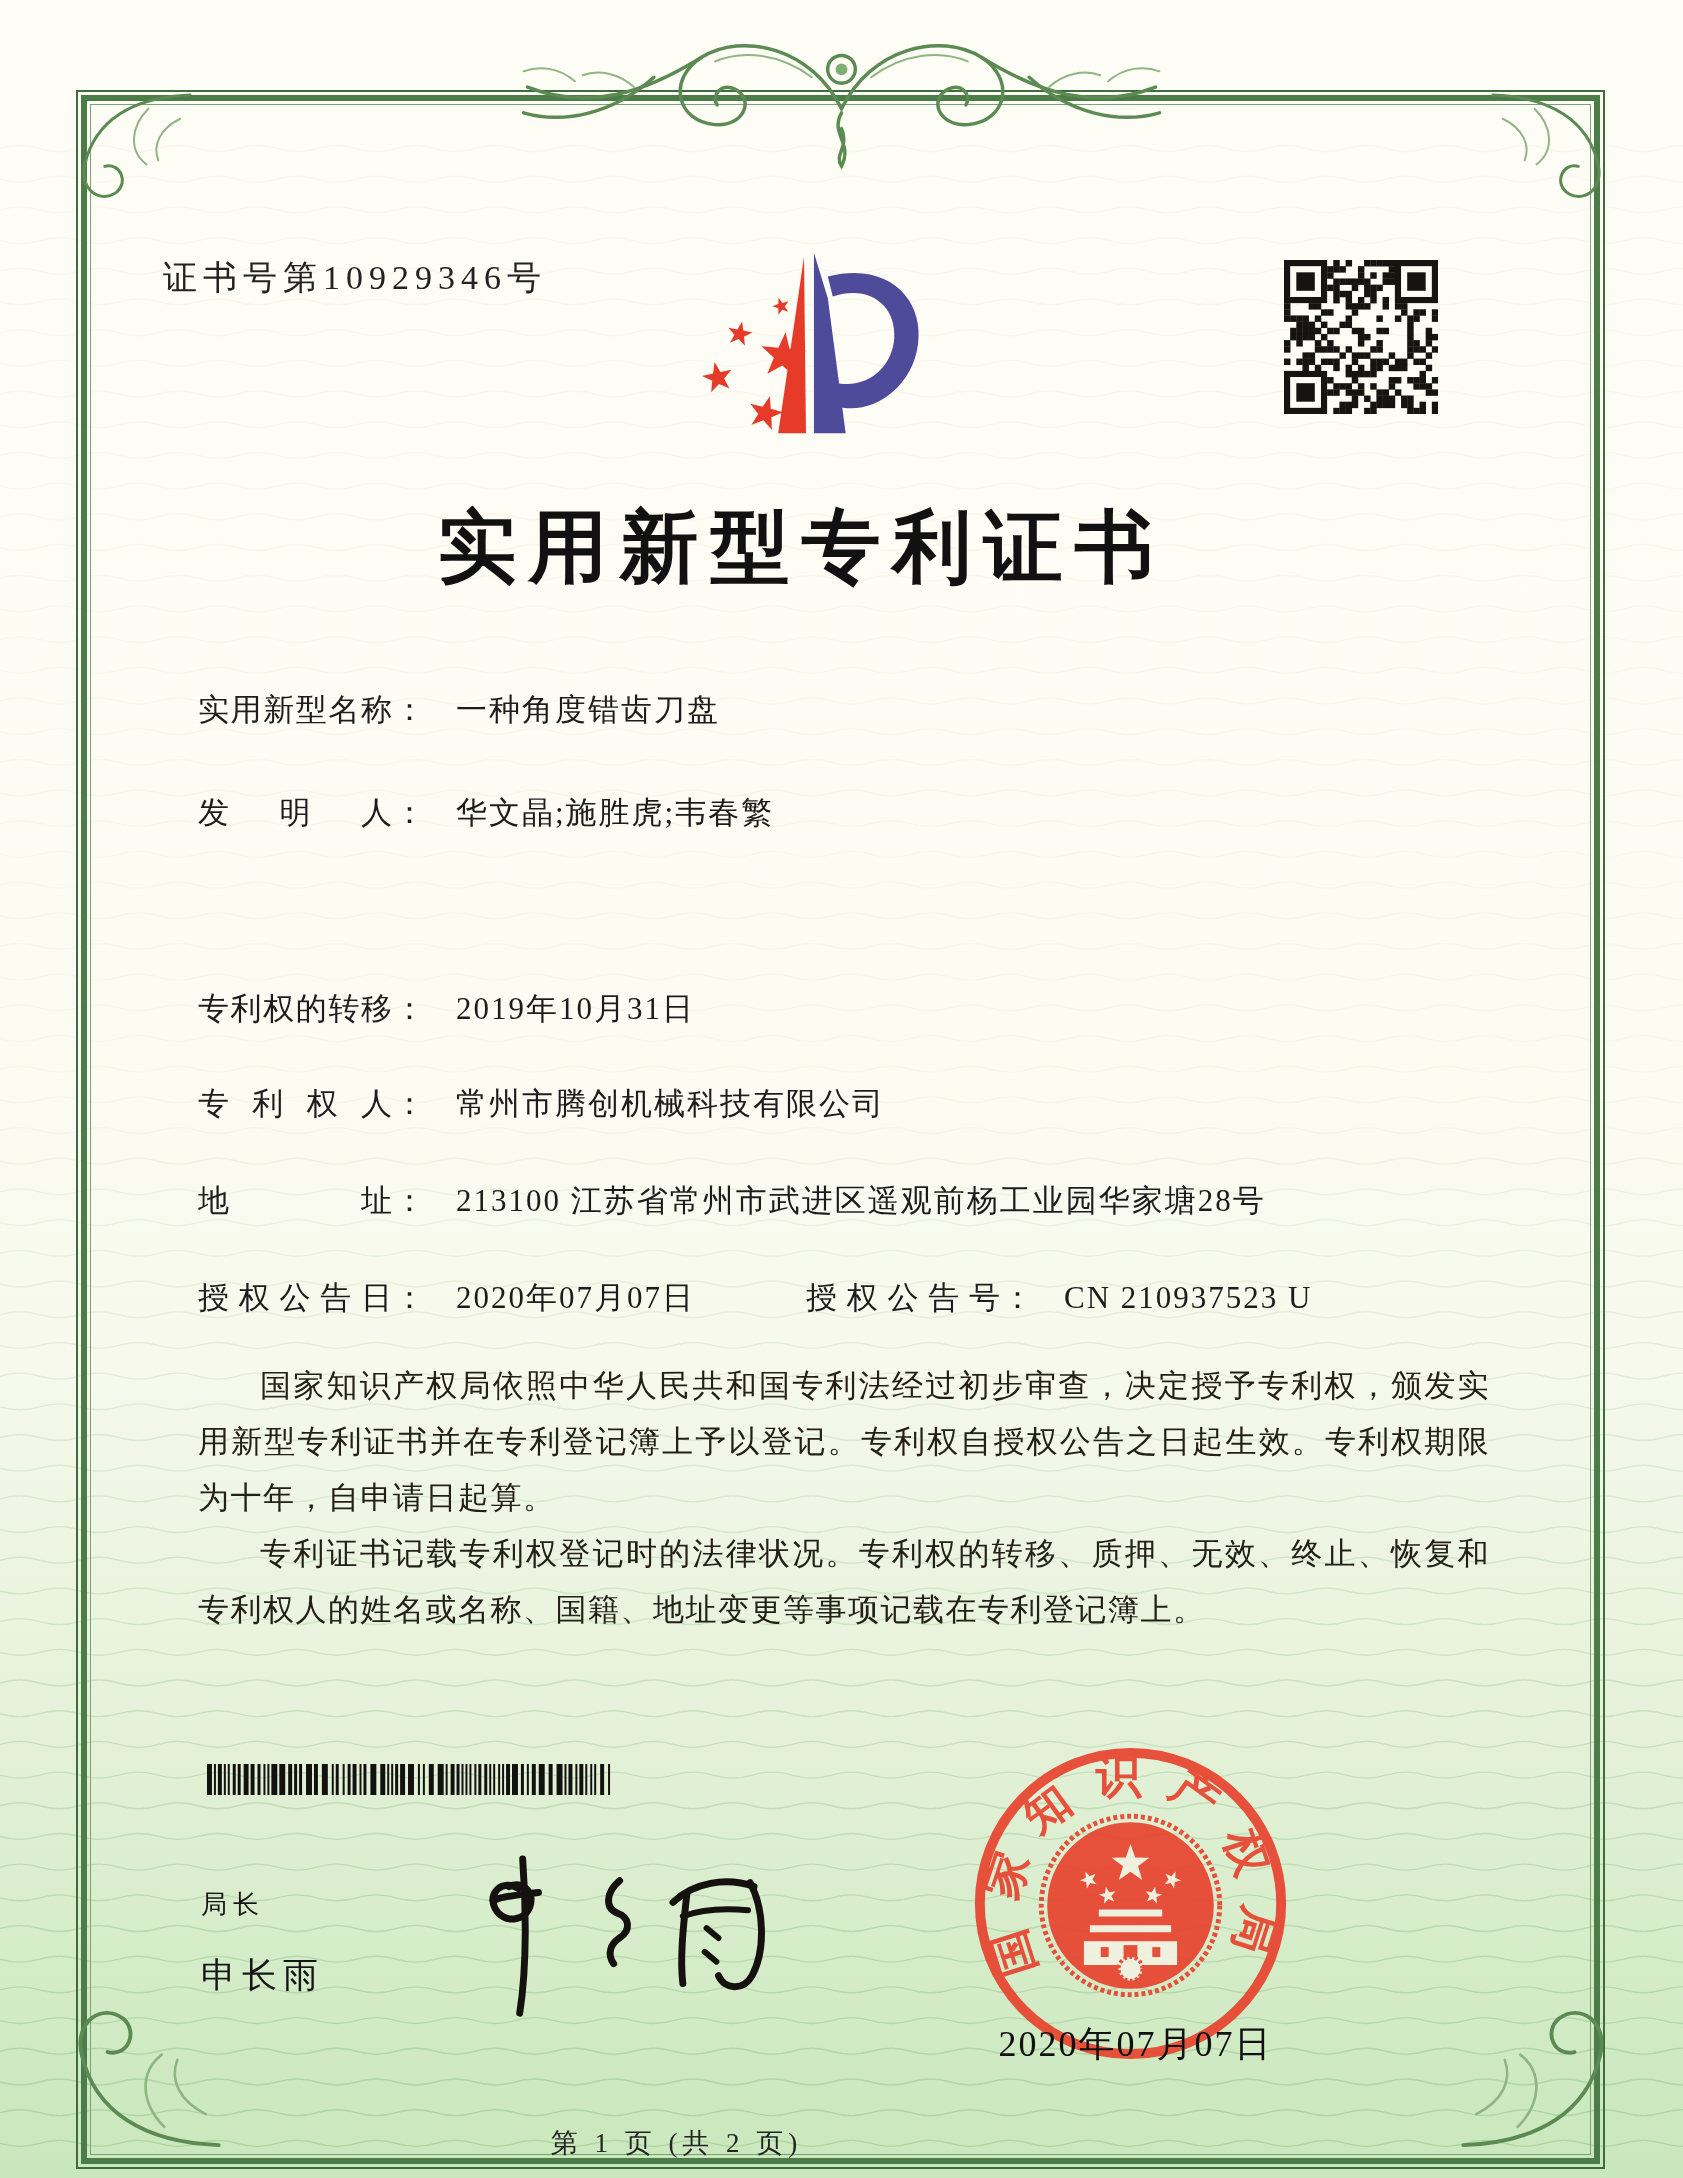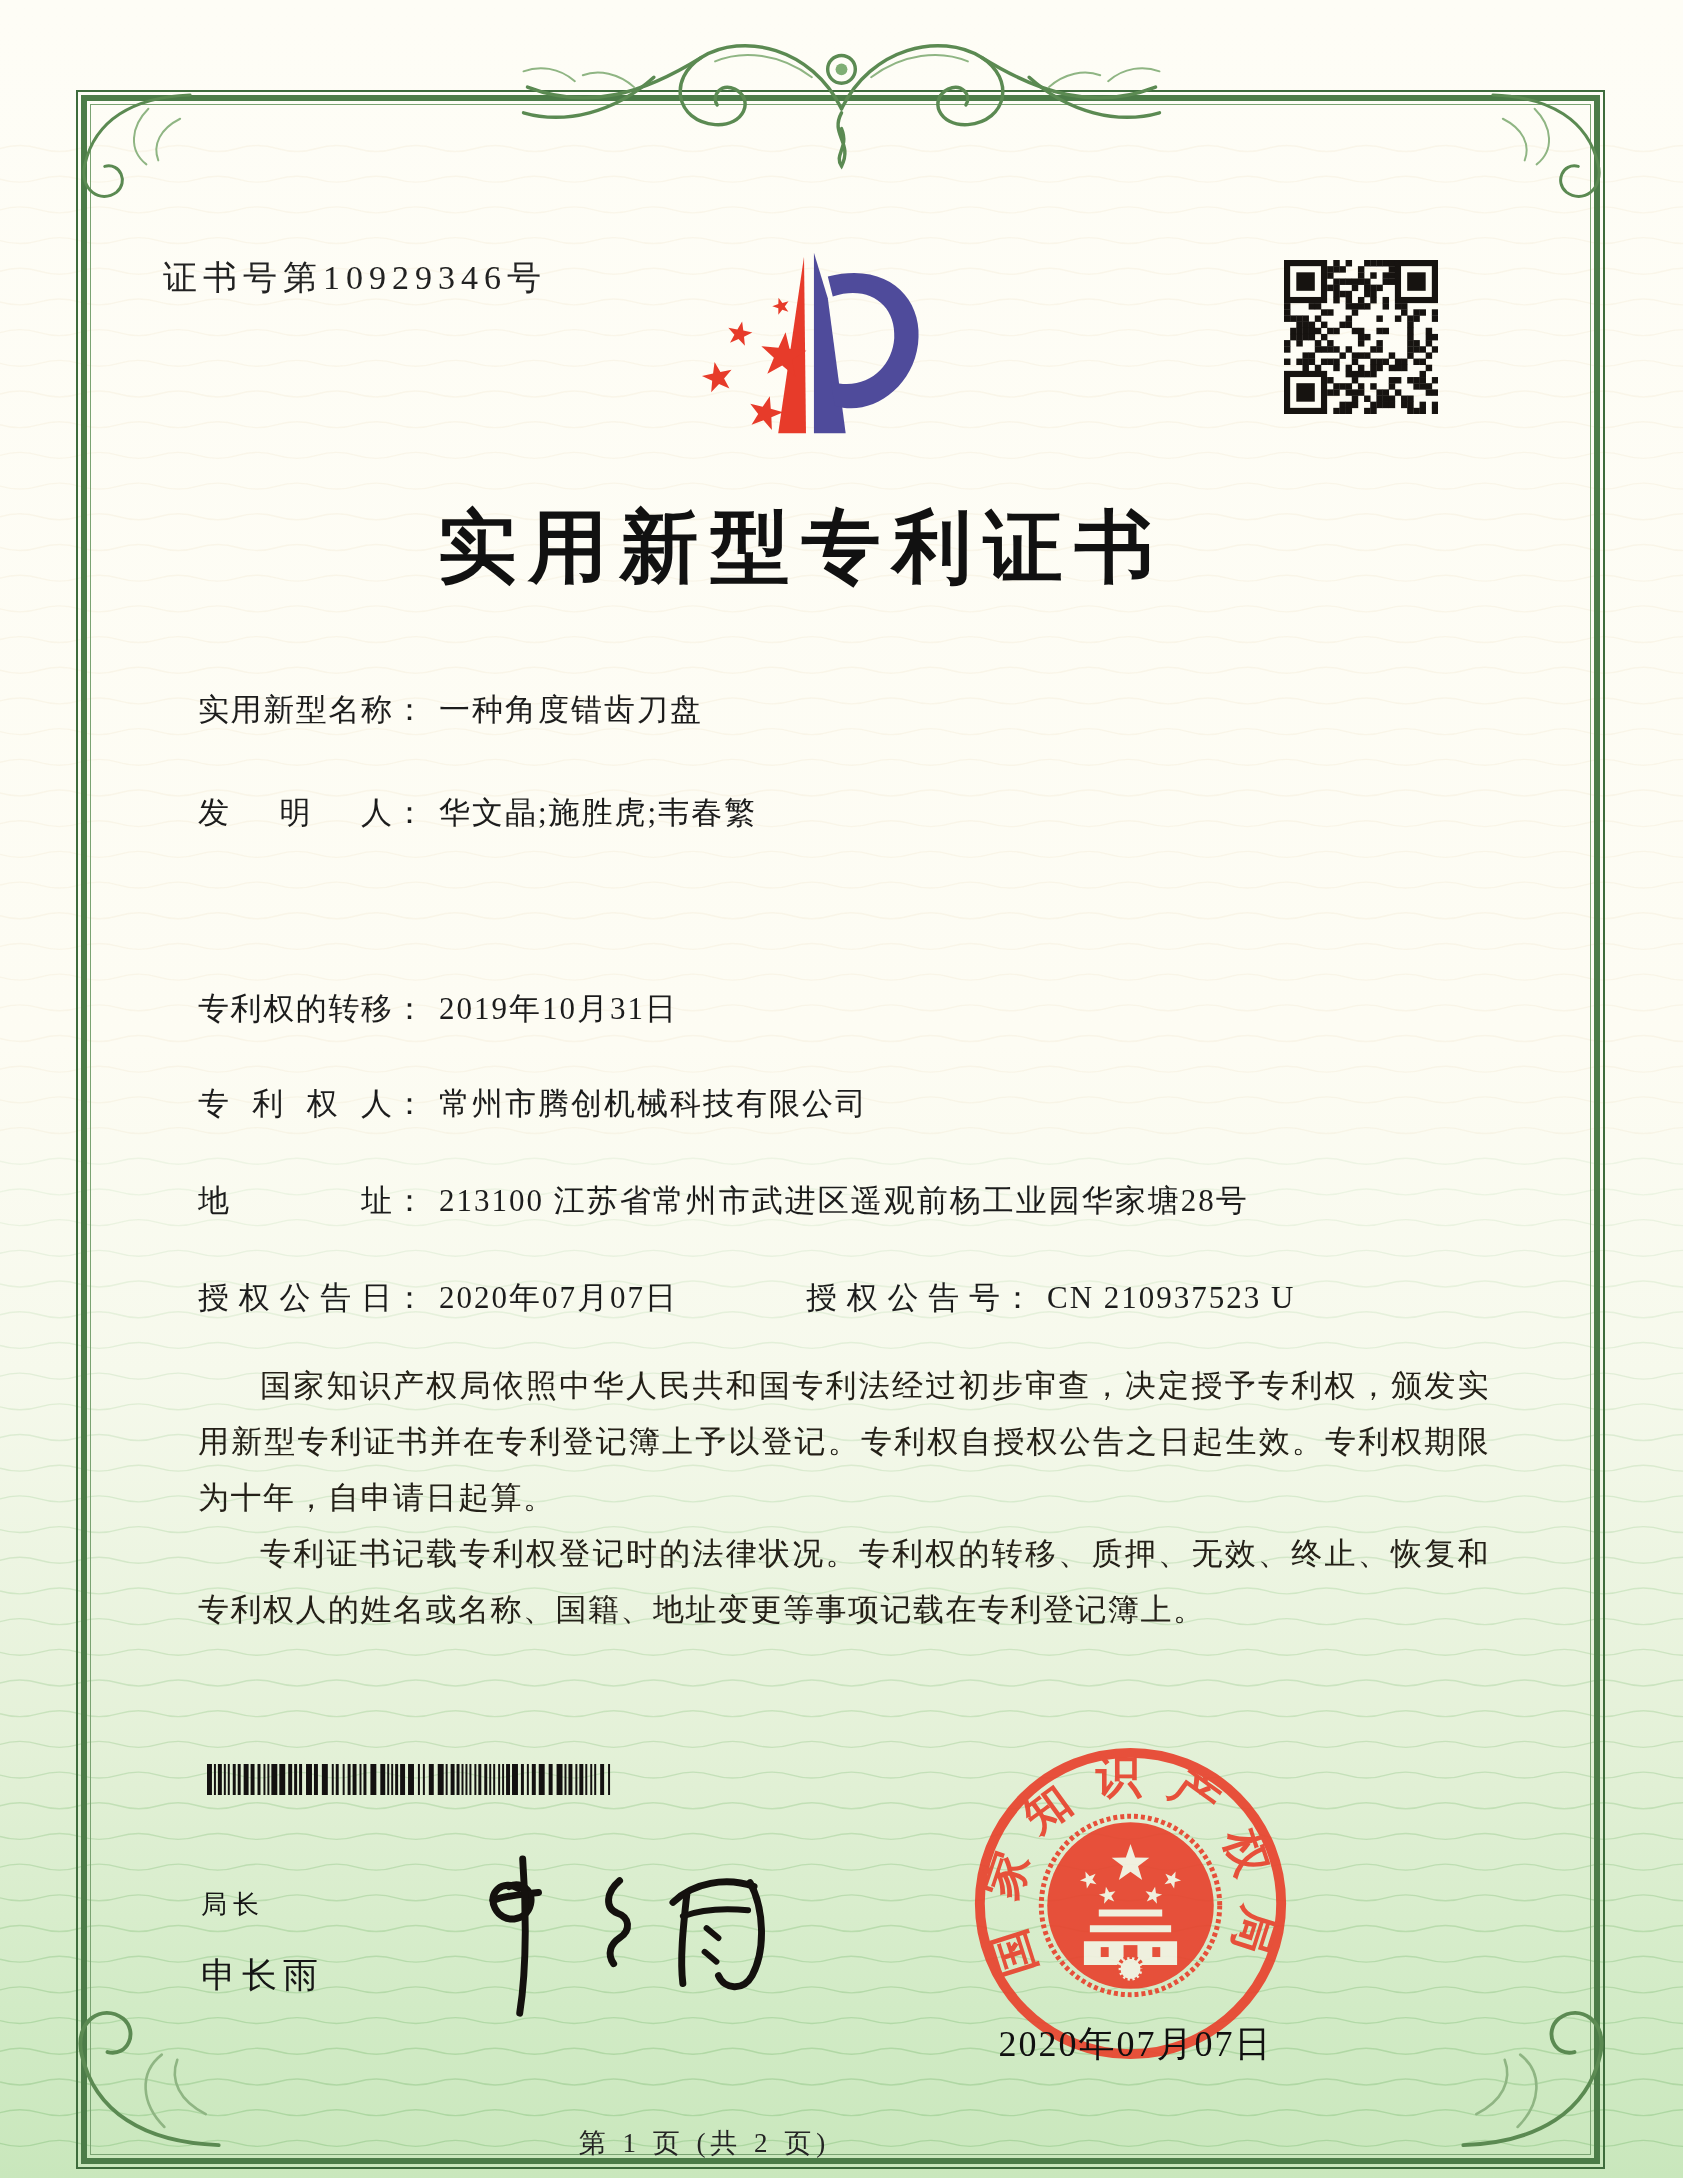--- a/index.html
+++ b/index.html
@@ -39,21 +39,21 @@
     letter-spacing:12px;color:#111;
   }
   
   .field-row{position:absolute;left:198px;width:1307px;font-size:31px;white-space:nowrap;}
   .flabel{
     display:inline-block;width:194px;
     text-align:justify;text-align-last:justify;
     vertical-align:bottom;
   }
   .fcolon{display:inline-block;margin-left:2px;}
-  .fvalue{margin-left:14px;letter-spacing:2px;}
+  .fvalue{margin-left:31px;letter-spacing:2px;}
   .grp2{position:absolute;left:608px;top:0;}
   
   .body-text{
     position:absolute;left:198px;top:1358px;width:1292px;
     font-size:31px;line-height:56px;letter-spacing:1.5px;
     text-align:justify;color:#242018;
   }
   .body-text p{margin:0;text-indent:2em;}
   
   .barcode{position:absolute;left:207px;top:1764px;width:408px;height:31px;}
@@ -69,21 +69,21 @@
   }
   .signature{position:absolute;left:463px;top:1849px;width:327px;height:176px;}
   .seal{position:absolute;left:962px;top:1735px;width:337px;height:337px;}
   .seal-date{
     position:absolute;left:992px;top:2020px;width:287px;
     text-align:center;font-size:36px;letter-spacing:2px;color:#101010;
     z-index:5;
   }
   .footer{
     position:absolute;left:0;top:2125px;width:1353px;
-    text-align:center;font-size:27px;letter-spacing:5px;color:#242424;padding-left:28px;
+    text-align:center;font-size:27px;letter-spacing:5px;color:#242424;
   }
 </style>
 </head>
 <body>
 
 <div class="page">
 
   <svg class="waves" id="waves" viewBox="0 0 1700 2200">
       <path d="M-40 150 q 20 6 40 0 q 20 -6 40 0 q 20 6 40 0 q 20 -6 40 0 q 20 6 40 0 q 20 -6 40 0 q 20 6 40 0 q 20 -6 40 0 q 20 6 40 0 q 20 -6 40 0 q 20 6 40 0 q 20 -6 40 0 q 20 6 40 0 q 20 -6 40 0 q 20 6 40 0 q 20 -6 40 0 q 20 6 40 0 q 20 -6 40 0 q 20 6 40 0 q 20 -6 40 0 q 20 6 40 0 q 20 -6 40 0 q 20 6 40 0 q 20 -6 40 0 q 20 6 40 0 q 20 -6 40 0 q 20 6 40 0 q 20 -6 40 0 q 20 6 40 0 q 20 -6 40 0 q 20 6 40 0 q 20 -6 40 0 q 20 6 40 0 q 20 -6 40 0 q 20 6 40 0 q 20 -6 40 0 q 20 6 40 0 q 20 -6 40 0 q 20 6 40 0 q 20 -6 40 0 q 20 6 40 0 q 20 -6 40 0 q 20 6 40 0 q 20 -6 40 0 q 20 6 40 0 q 20 -6 40 0" fill="none" stroke="#e8d6ac" stroke-width="1.4" opacity="0.16"></path>
       <path d="M0 181 q 20 6 40 0 q 20 -6 40 0 q 20 6 40 0 q 20 -6 40 0 q 20 6 40 0 q 20 -6 40 0 q 20 6 40 0 q 20 -6 40 0 q 20 6 40 0 q 20 -6 40 0 q 20 6 40 0 q 20 -6 40 0 q 20 6 40 0 q 20 -6 40 0 q 20 6 40 0 q 20 -6 40 0 q 20 6 40 0 q 20 -6 40 0 q 20 6 40 0 q 20 -6 40 0 q 20 6 40 0 q 20 -6 40 0 q 20 6 40 0 q 20 -6 40 0 q 20 6 40 0 q 20 -6 40 0 q 20 6 40 0 q 20 -6 40 0 q 20 6 40 0 q 20 -6 40 0 q 20 6 40 0 q 20 -6 40 0 q 20 6 40 0 q 20 -6 40 0 q 20 6 40 0 q 20 -6 40 0 q 20 6 40 0 q 20 -6 40 0 q 20 6 40 0 q 20 -6 40 0 q 20 6 40 0 q 20 -6 40 0 q 20 6 40 0 q 20 -6 40 0" fill="none" stroke="#e8d6ac" stroke-width="1.4" opacity="0.16"></path>

